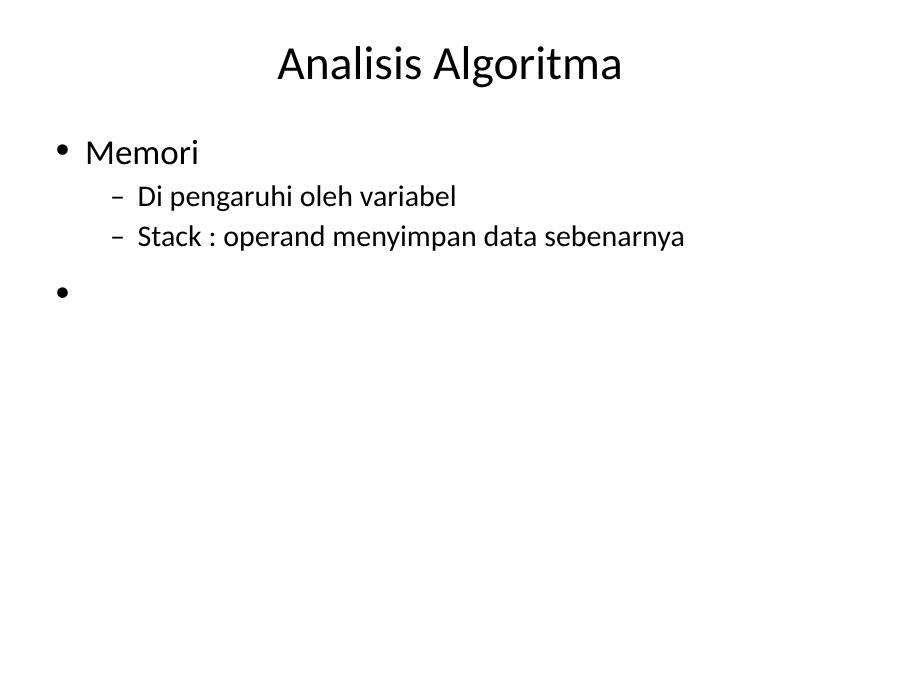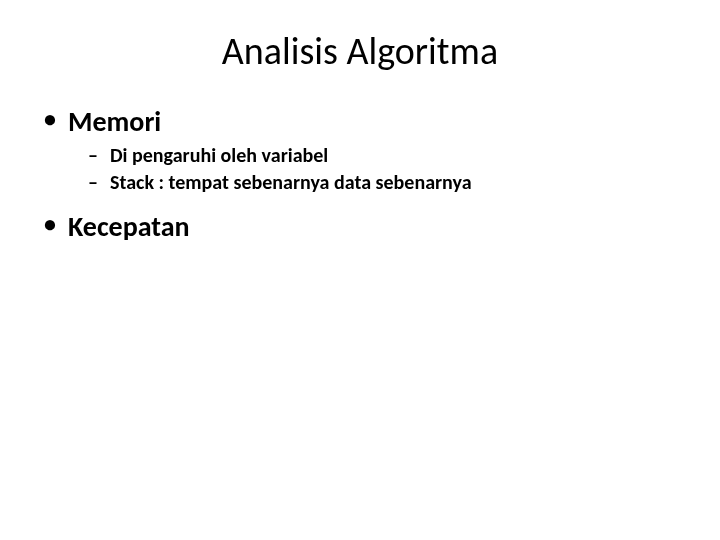--- a/index.html
+++ b/index.html
@@ -21,21 +21,20 @@
     text-align: center;
     font-size: 38px;
     font-weight: 400;
     padding-top: 28px;
     padding-bottom: 10px;
   }
   .body {
     padding: 20px 40px 0 40px;
     font-size: 26px;
     line-height: 1.25;
-    font-weight: bold;
   }
   ul.lvl1 {
     list-style: none;
     margin: 0;
     padding: 0;
   }
   ul.lvl1 > li {
     position: relative;
     padding-left: 28px;
     margin-bottom: 6px;
@@ -49,44 +48,43 @@
     font-size: 24px;
   }
   ul.lvl2 {
     list-style: none;
     margin: 4px 0 14px 0;
     padding: 0 0 0 20px;
   }
   ul.lvl2 > li {
     position: relative;
     padding-left: 22px;
-    font-size: 20px;
+    font-size: 24px;
     margin-bottom: 2px;
   }
   ul.lvl2 > li::before {
     content: "–";
     position: absolute;
     left: 0;
     top: 0;
   }
 </style>
 </head>
 <body>
 
 <div class="slide">
   <div class="title">Analisis Algoritma</div>
   <div class="body">
     <ul class="lvl1">
       <li>
         <span>Memori</span>
         <ul class="lvl2">
           <li>Di pengaruhi oleh variabel</li>
-          <li>Stack : tempat sebenarnya data sebenarnya</li>
+          <li>Stack : operand menyimpan data sebenarnya</li>
         </ul>
       </li>
       <li>
-        <span>Kecepatan</span>
         <ul class="lvl2">
         </ul>
       </li>
     </ul>
   </div>
 </div>
 
 </body></html>

